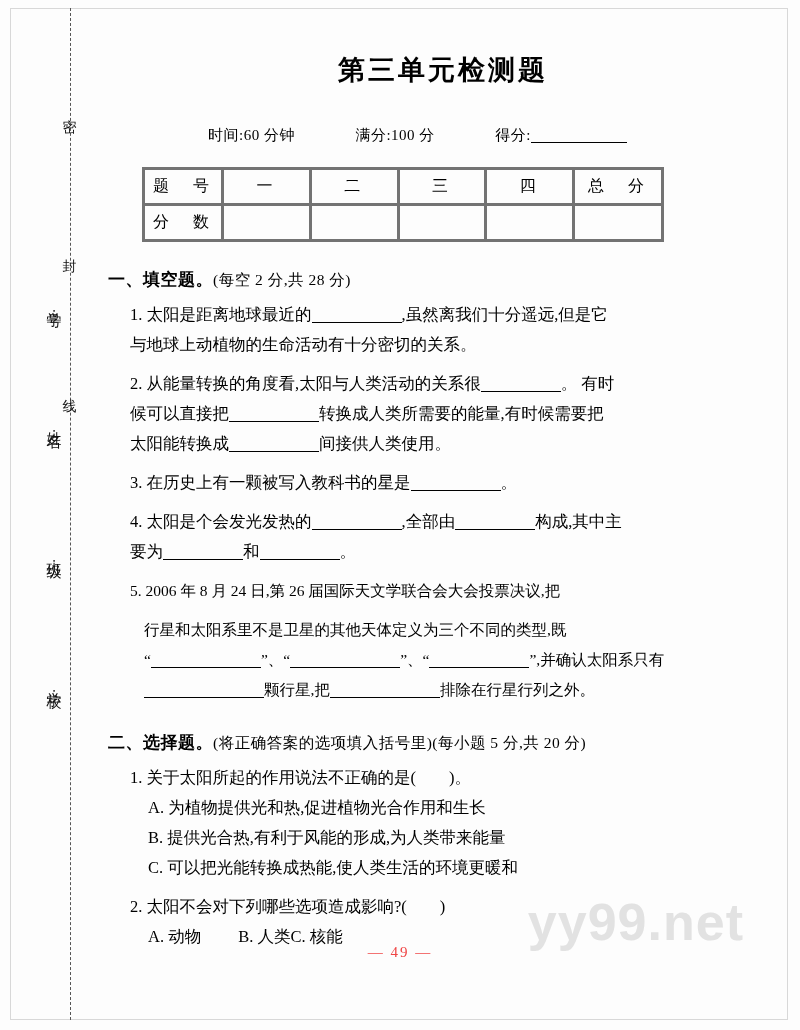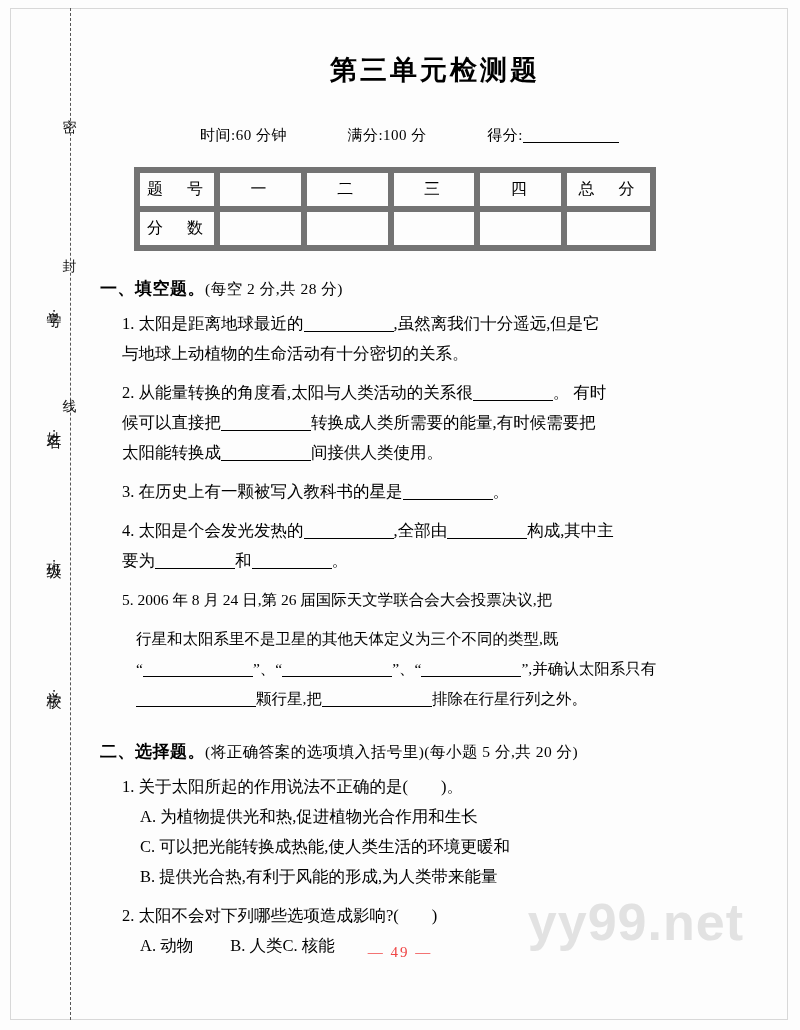--- a/index.html
+++ b/index.html
@@ -68,21 +68,21 @@
     font-size: 14px;
     color: #111;
   }
   .sw-mi { top: 108px; }
   .sw-feng { top: 248px; }
   .sw-xian { top: 388px; }
 
   
   .content {
     position: absolute;
-    left: 100px;
+    left: 108px;
     top: 40px;
     width: 650px;
   }
   .doc-title {
     text-align: center;
     font-size: 27px;
     font-weight: bold;
     letter-spacing: 3px;
     margin: 12px 0 0 0;
     padding-left: 20px;
@@ -104,21 +104,21 @@
     vertical-align: -3px;
   }
 
   table.score-table {
     margin-top: 22px;
     margin-left: 34px;
     border-collapse: collapse;
     width: 522px;
   }
   table.score-table td {
-    border: 6px solid #737373;
+    border: 3px solid #737373;
     height: 31px;
     text-align: center;
     font-size: 16px;
     letter-spacing: 4px;
   }
   table.score-table td.head-cell { width: 76px; }
   table.score-table td.num-cell { width: 86px; }
 
   .section-head {
     margin-top: 26px;
@@ -265,22 +265,22 @@
     </div>
 
     <div class="section-head">
       <span>二、选择题。</span><span class="normal">(将正确答案的选项填入括号里)(每小题 5 分,共 20 分)</span>
     </div>
 
     <div class="q">
       <p class="ln">1. 关于太阳所起的作用说法不正确的是(　　)。</p>
     </div>
     <div class="opt">A. 为植物提供光和热,促进植物光合作用和生长</div>
+    <div class="opt">B. 提供光合热,有利于风能的形成,为人类带来能量</div>
     <div class="opt">C. 可以把光能转换成热能,使人类生活的环境更暖和</div>
-    <div class="opt">B. 提供光合热,有利于风能的形成,为人类带来能量</div>
 
     <div class="q">
       <p class="ln">2. 太阳不会对下列哪些选项造成影响?(　　)</p>
     </div>
     <div class="opt opt-row">
       <span>A. 动物</span><span class="o2">B. 人类</span><span class="o3">C. 核能</span>
     </div>
 
   </div>
 

